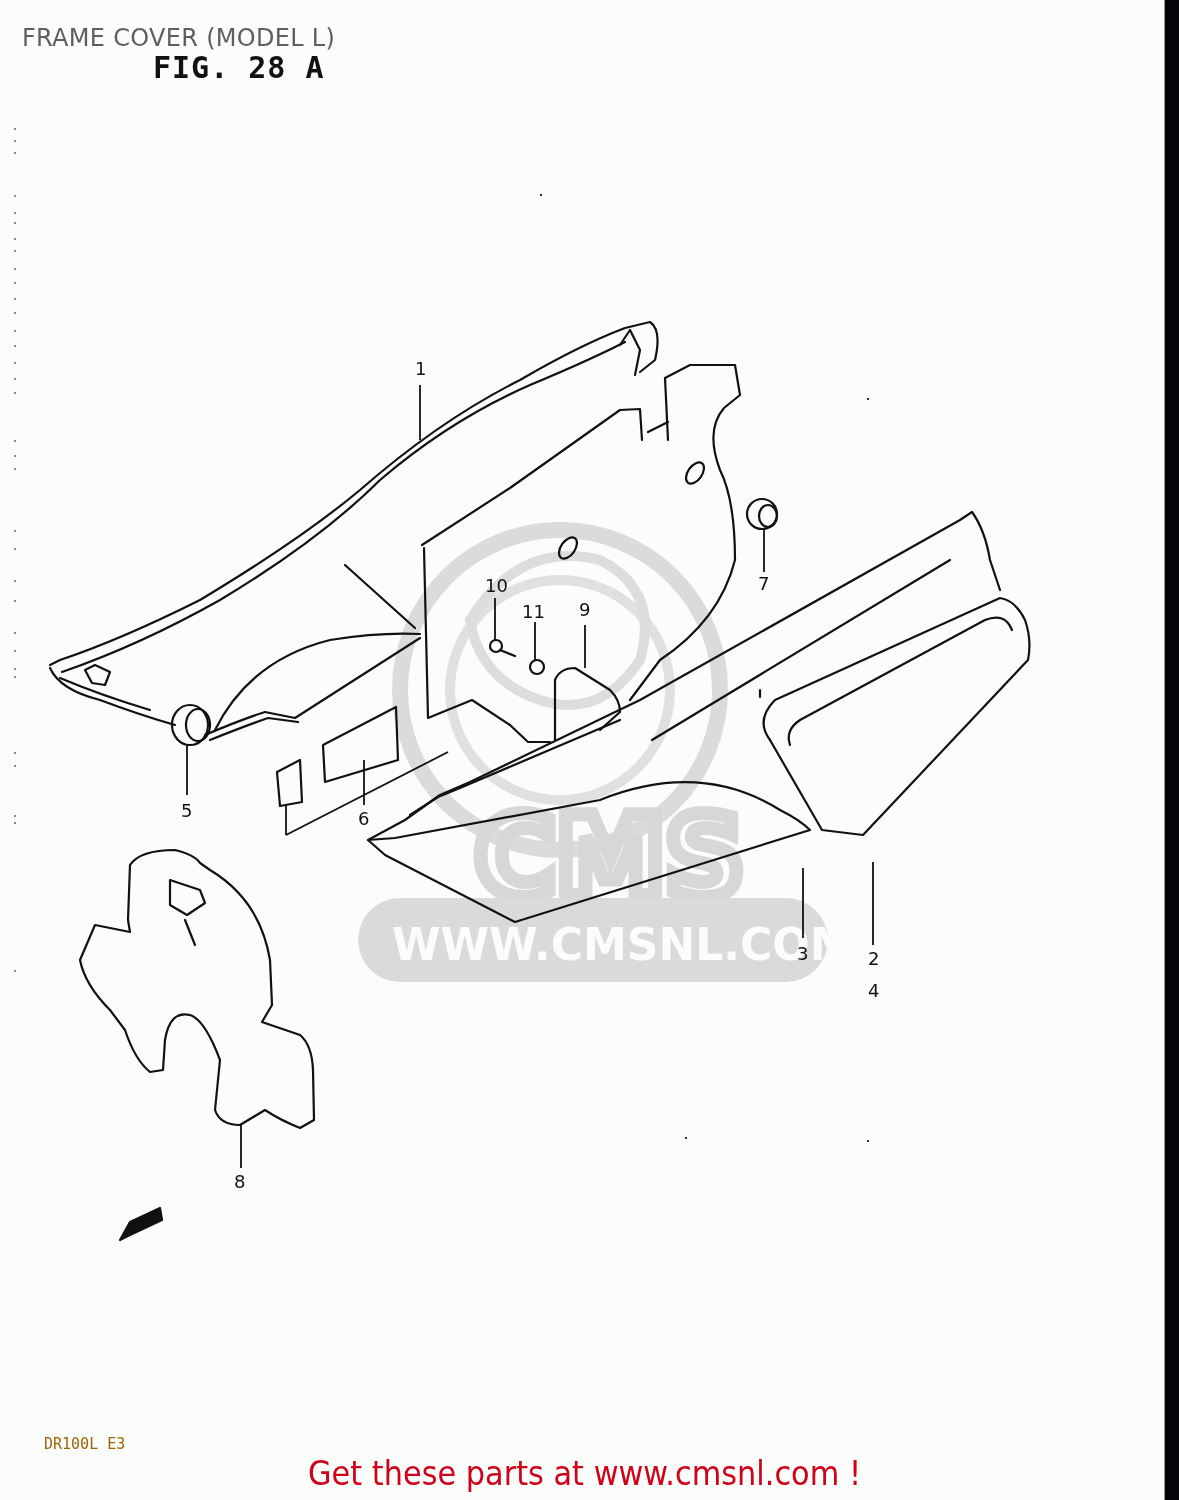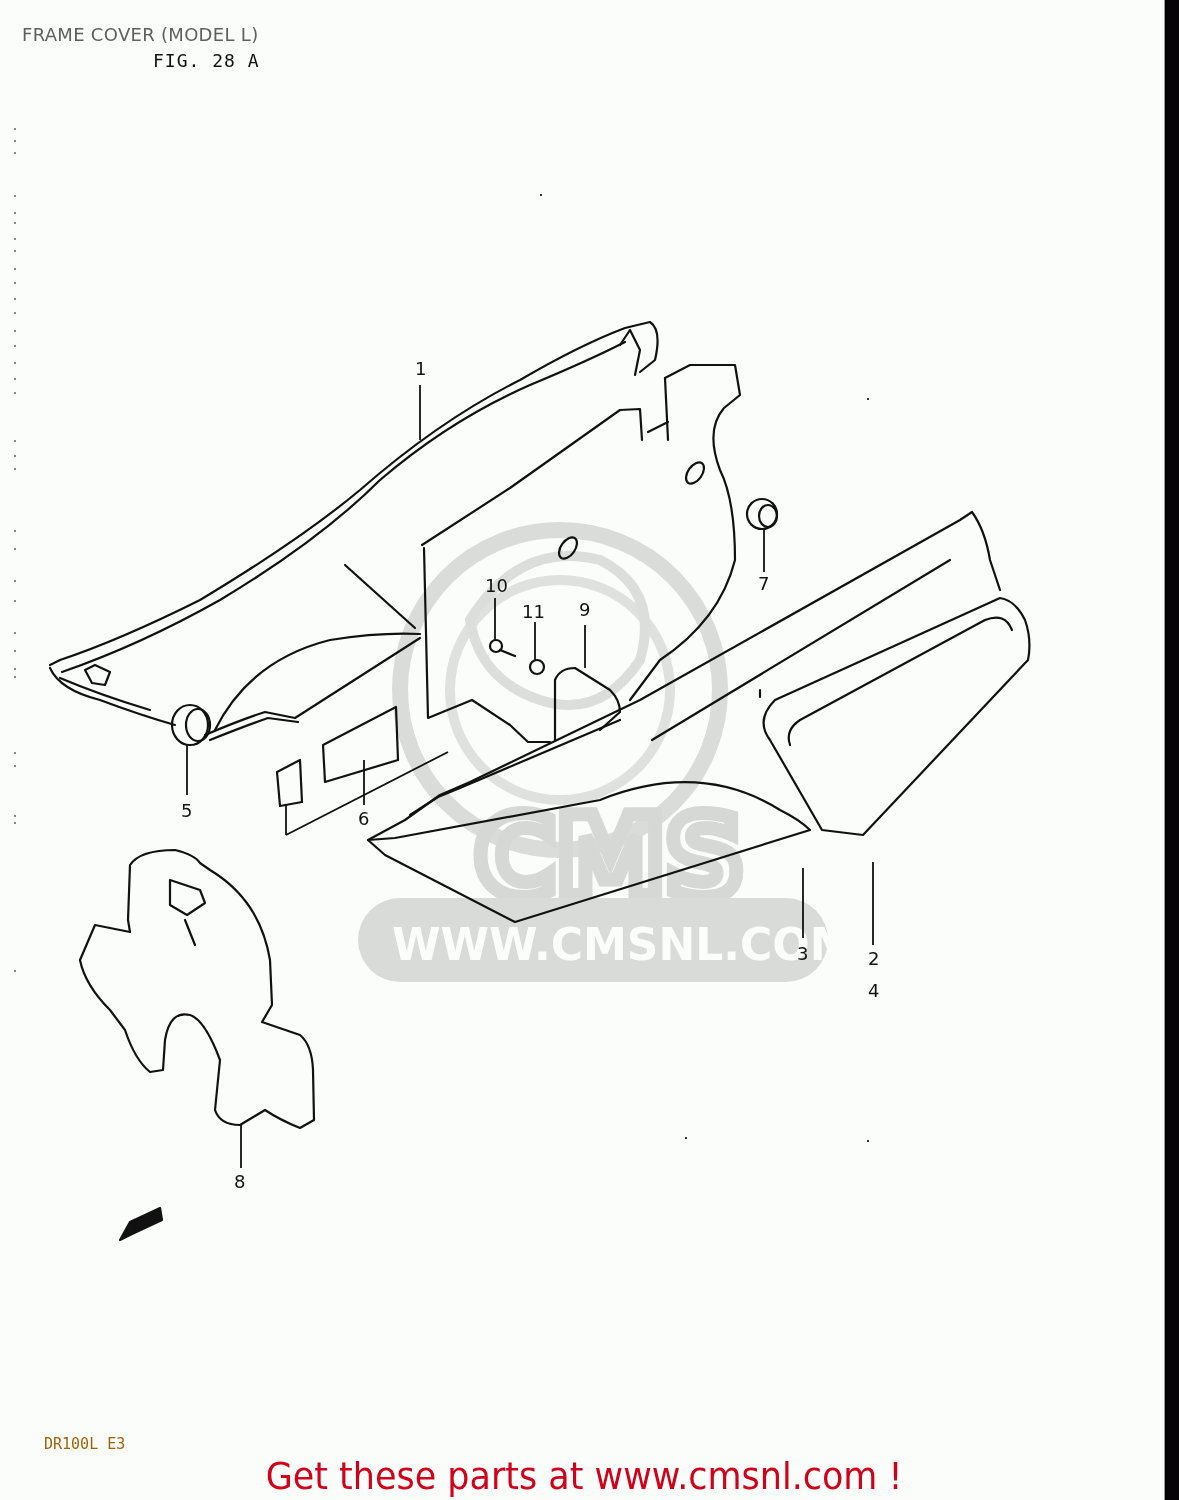--- a/index.html
+++ b/index.html
@@ -1,21 +1,21 @@
 <!DOCTYPE html>
 <html><head>
 <meta charset="utf-8">
 <style>
   html,body{margin:0;padding:0;}
   body{width:1179px;height:1500px;position:relative;background:#fafdf9;overflow:hidden;font-family:"DejaVu Sans",sans-serif;}
   .right-bar{position:absolute;left:1164px;top:0;width:15px;height:1500px;background:#050308;border-left:1px solid #9a9aa0;}
-  .title{position:absolute;left:22px;top:24px;font-family:"DejaVu Sans",sans-serif;font-size:18px;color:#5f5f5f;letter-spacing:0.3px;}
-  .fig{position:absolute;left:153px;top:50px;font-family:"DejaVu Sans Mono",monospace;font-weight:normal;font-size:18px;color:#111;letter-spacing:1px;}
+  .title{position:absolute;left:22px;top:24px;font-family:"DejaVu Sans",sans-serif;font-size:24px;color:#5f5f5f;letter-spacing:0.3px;}
+  .fig{position:absolute;left:153px;top:50px;font-family:"DejaVu Sans Mono",monospace;font-weight:bold;font-size:30px;color:#111;letter-spacing:1px;}
   .model{position:absolute;left:44px;top:1435px;font-family:"DejaVu Sans Mono",monospace;font-size:15px;color:#a16207;}
-  .promo{position:absolute;left:0;width:1179px;top:1454px;text-align:center;padding-right:10px;box-sizing:border-box;font-family:"DejaVu Sans",sans-serif;font-size:38px;color:#d0021b;}
+  .promo{position:absolute;left:0;width:1179px;top:1454px;text-align:center;padding-right:10px;box-sizing:border-box;font-family:"DejaVu Sans",sans-serif;font-size:33px;color:#d0021b;}
   .promo span{display:inline-block;transform:scaleX(0.92);}
   svg.drawing{position:absolute;left:0;top:0;}
   .lbl{font-family:"DejaVu Sans",sans-serif;font-size:18px;fill:#111;}
   .wm-text{font-family:"DejaVu Sans",sans-serif;font-weight:bold;font-size:44px;fill:#fafdf9;}
   .wm-big{font-family:"DejaVu Sans",sans-serif;font-weight:bold;font-size:110px;fill:none;stroke:#d6d8d6;stroke-width:14;}
   .dots span{position:absolute;left:14px;width:2px;height:2px;background:#888;}
 </style>
 </head>
 <body>
 

